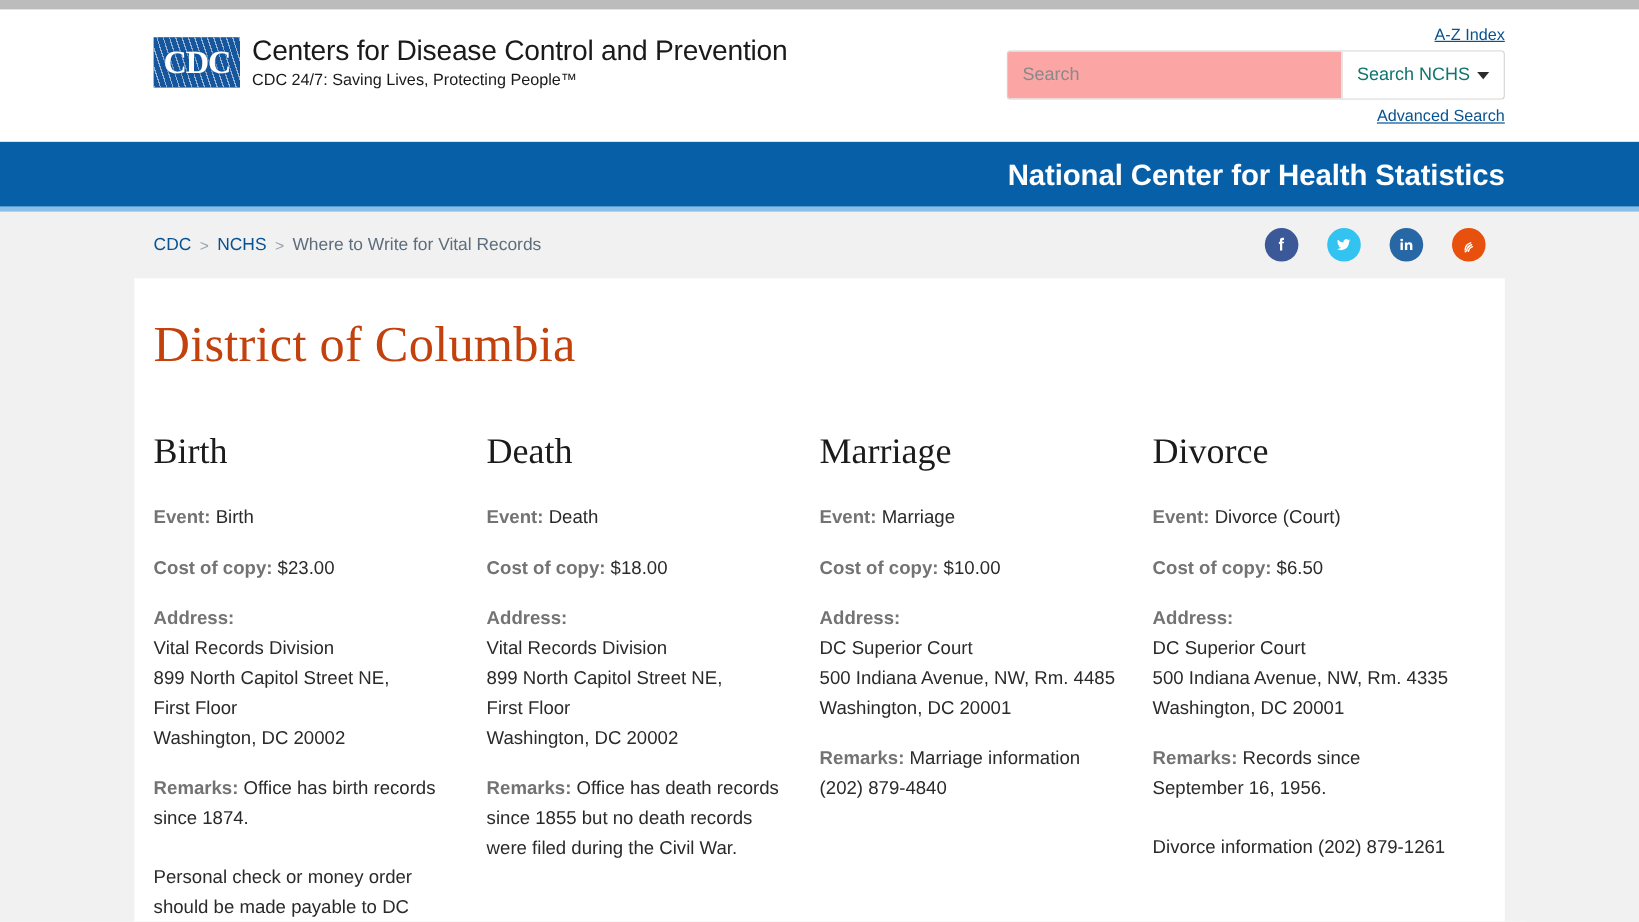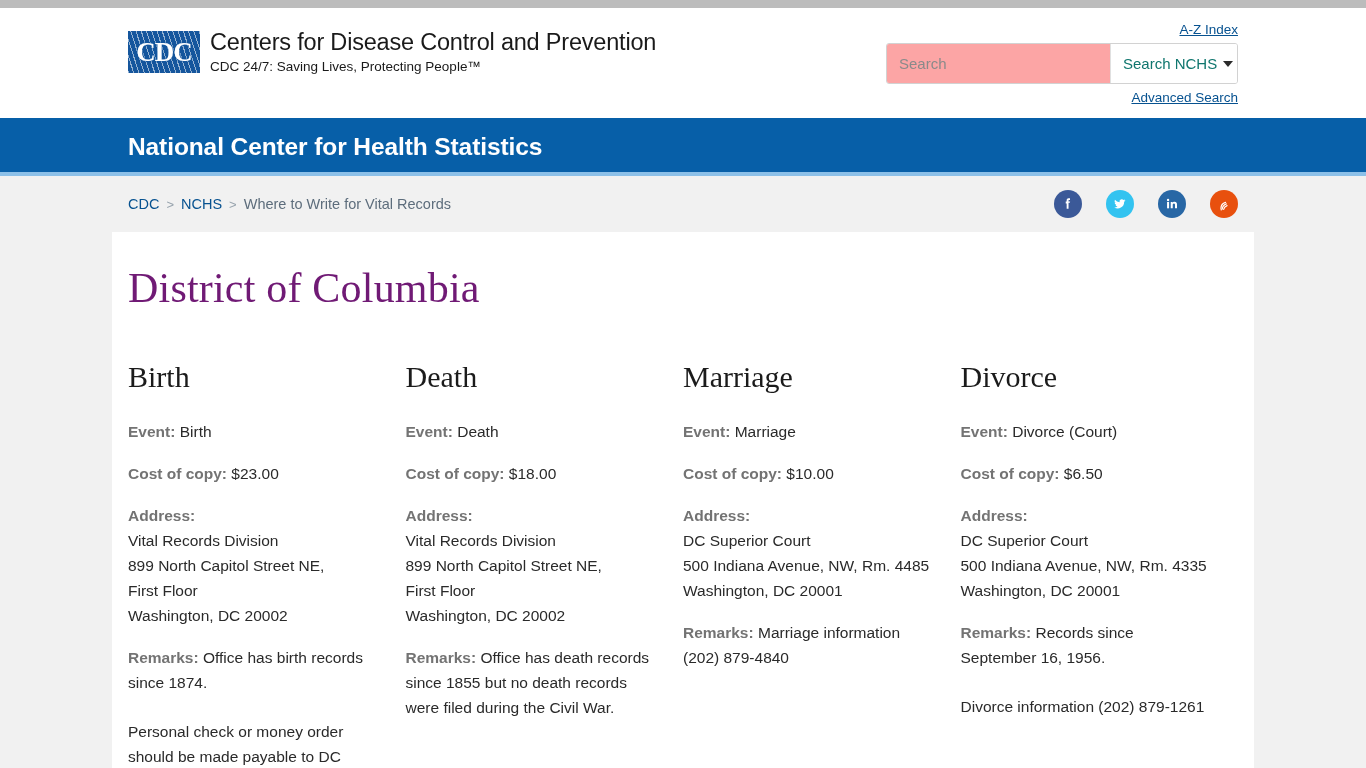--- a/index.html
+++ b/index.html
@@ -81,23 +81,23 @@
   .logo-tagline {
     font-size: 13.5px;
     color: #1a1a1a;
     line-height: 18px;
     margin-top: 2px;
     white-space: nowrap;
   }
 
   .header-right {
     position: absolute;
-    right: 16px;
+    right: 0;
     top: 12px;
-    width: 352px;
+    width: 415px;
     text-align: right;
   }
   .az-index, .adv-search {
     font-size: 13.5px;
     color: #075290;
     text-decoration: underline;
     display: inline-block;
     cursor: pointer;
   }
   .az-index { margin-bottom: 6px; }
@@ -148,20 +148,21 @@
     height: 58px;
     border-bottom: 4px solid #8cc0e8;
   }
   .program-inner {
     width: 1142px;
     margin: 0 auto;
     height: 58px;
     display: flex;
     align-items: center;
     padding-left: 16px;
+    justify-content: flex-end;
   }
   .program-title {
     color: #ffffff;
     font-size: 24.5px;
     font-weight: bold;
     letter-spacing: -0.1px;
   }
 
   
   .crumb-row {
@@ -211,21 +212,21 @@
     width: 1142px;
     margin: 0 auto;
     background: #ffffff;
     min-height: 540px;
     padding: 32px 16px 10px 16px;
   }
   .page-title {
     font-family: "Liberation Serif", serif;
     font-size: 42px;
     font-weight: normal;
-    color: #701a75;
+    color: #c2410c;
     line-height: 1.15;
     letter-spacing: 0.2px;
     margin-bottom: 48px;
   }
 
   .cols {
     display: flex;
     gap: 0;
   }
   .col {

